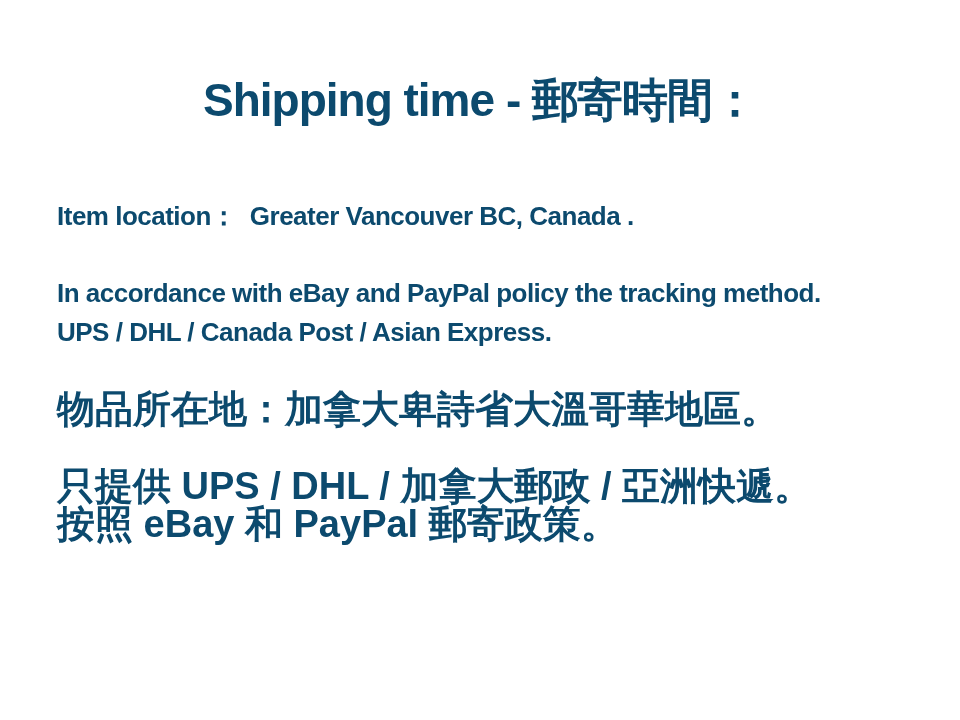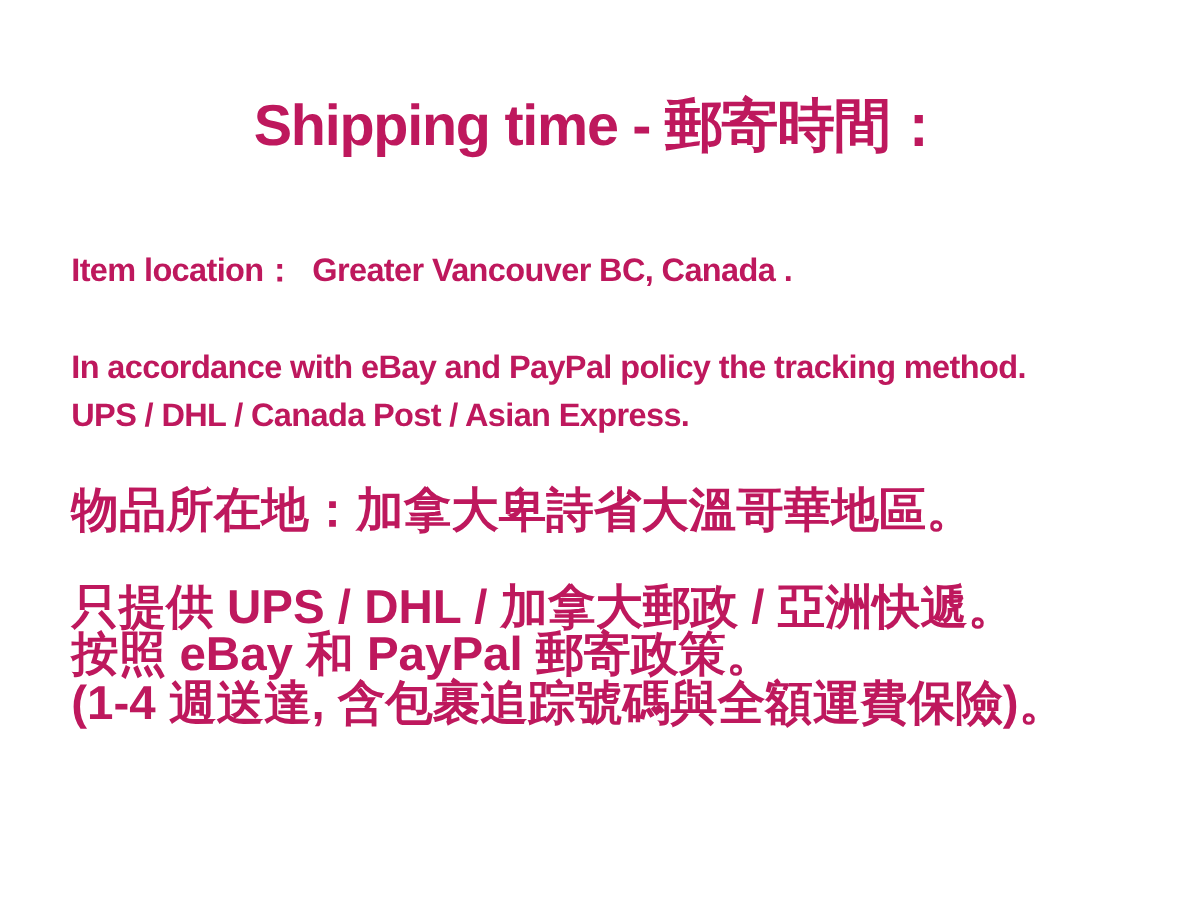--- a/index.html
+++ b/index.html
@@ -6,21 +6,21 @@
     margin: 0;
     padding: 0;
     background: #ffffff;
   }
   .slide {
     position: relative;
     width: 960px;
     height: 720px;
     background: #ffffff;
     overflow: hidden;
-    color: #be185d;
+    color: #0c4a6e;
   }
   .slide-title {
     position: absolute;
     top: 70px;
     left: 0;
     width: 960px;
     text-align: center;
     font-family: "Liberation Sans", "DejaVu Serif", serif;
     font-weight: bold;
     font-size: 46px;
@@ -75,16 +75,15 @@
     <div class="spacer"></div>
 
     <div class="line line-zh">物品所在地：加拿大卑詩省大溫哥華地區。</div>
 
     <div class="spacer"></div>
 
     <div class="line line-zh">只提供 UPS / DHL / 加拿大郵政 / 亞洲快遞。</div>
 
     <div class="line line-zh">按照 eBay 和 PayPal 郵寄政策。</div>
 
-    <div class="line line-zh">(1-4 週送達, 含包裹追踪號碼與全額運費保險)。</div>
 
   </div>
 </div>
 
 </body></html>

